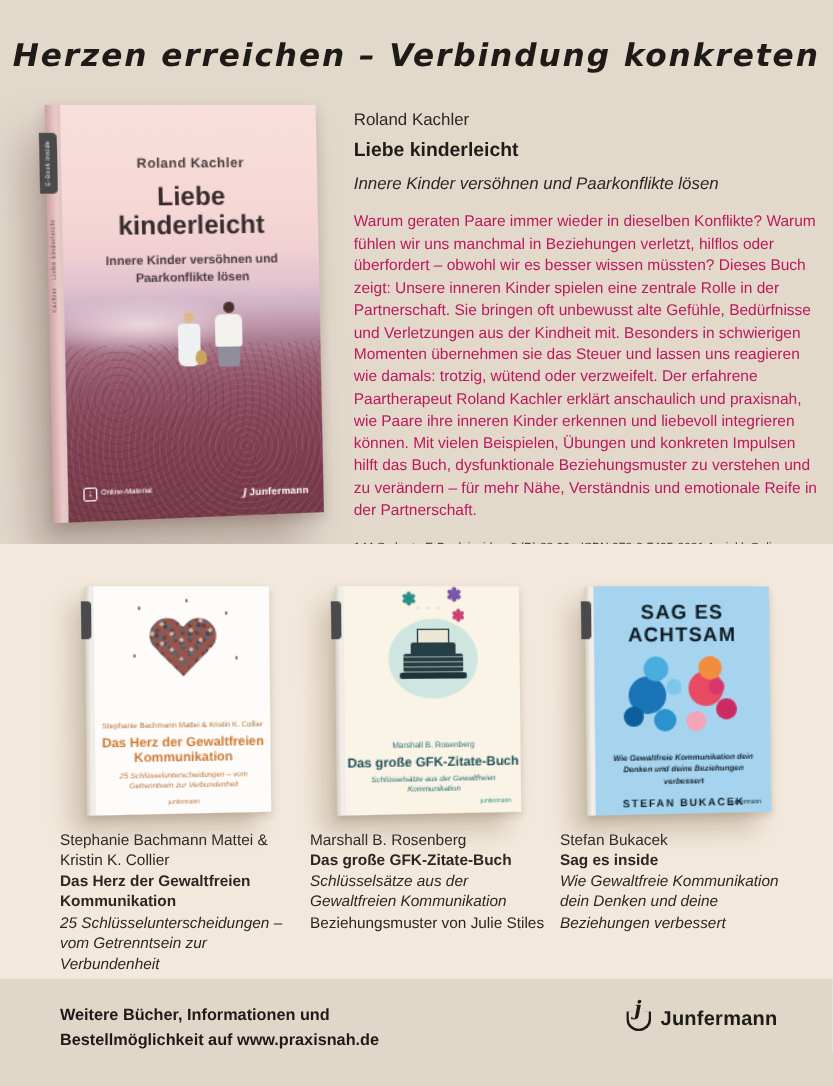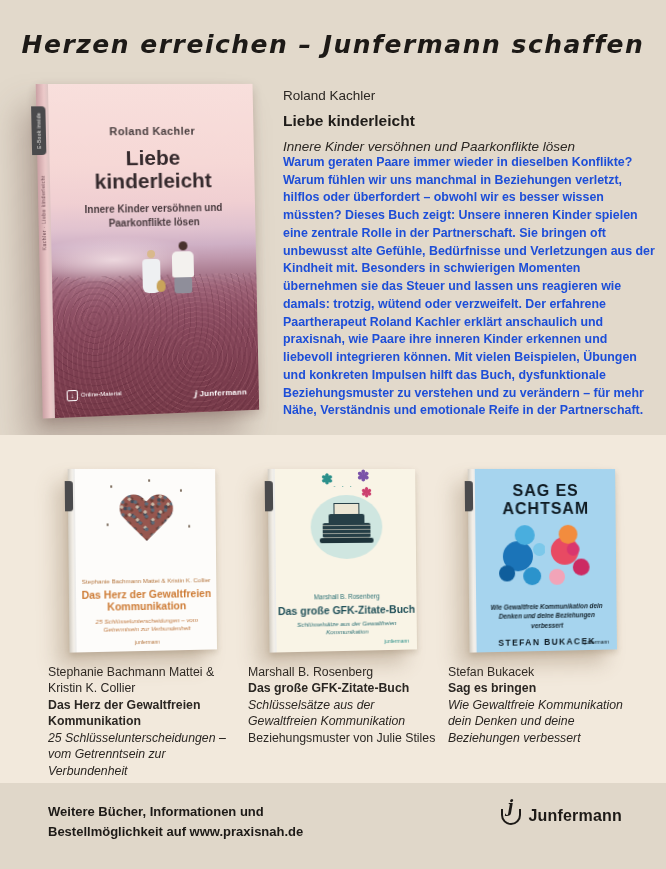--- a/index.html
+++ b/index.html
@@ -103,21 +103,21 @@
     position:absolute; right:12px; bottom:14px; z-index:2;
     font-size:8px; font-weight:700; color:#fff; letter-spacing:.3px;
   }
   .f-cover-publisher .jdot { font-family:"DejaVu Serif",serif; font-style:italic; margin-right:2px; }
 
   
   .featured-info { position:absolute; left:283px; top:88px; width:374px; }
   .f-author { font-size:13.5px; color:#2b2723; }
   .f-title { font-size:15.5px; font-weight:700; margin-top:9px; color:#1f1c19; }
   .f-subtitle { font-size:13.5px; font-style:italic; margin-top:9px; color:#2b2723; }
-  .f-desc { font-size:12.4px; line-height:1.43; color:#1d4ed8;font-weight:bold; }
+  .f-desc { font-size:12.4px; line-height:1.43; margin-top:15px; color:#be185d; }
   .f-details { font-size:9.6px; margin-top:16px; color:#3a342c; }
 
   
   .panel { position:absolute; left:0; top:435px; width:666px; height:348px; background:#f2e9dc; }
   .grid { display:flex; padding:20px 28px 0 48px; gap:10px; }
   .col { width:196px; }
   .book-wrap { height:196px; display:flex; align-items:flex-end; justify-content:center; }
   .mini-book {
     position:relative; width:148px; height:182px; background:#fff;
     box-shadow:-12px 14px 18px rgba(125,100,70,.30), 0 3px 6px rgba(125,100,70,.25);
@@ -215,21 +215,21 @@
     font-family:"DejaVu Serif",serif; font-style:italic; font-weight:700;
     font-size:16px; line-height:1; color:#1d1a17;
   }
   .jf-name { font-size:16px; font-weight:600; color:#1d1a17; letter-spacing:.2px; }
 </style>
 </head>
 <body>
 
 <div class="page">
 
-  <div class="page-title">Herzen erreichen – Junfermann schaffen</div>
+  <div class="page-title">Herzen erreichen – Verbindung konkreten</div>
 
   <div class="featured-cover-wrap">
     <div class="f-book">
       <div class="ebook-tab">
         <span>E-Book inside</span>
       </div>
       <div class="f-spine">
         <div class="f-spine-text">Kachler · Liebe kinderleicht</div>
       </div>
       <div class="f-cover">
@@ -353,21 +353,21 @@
                 <span class="gap"></span>
               </div>
               <div class="achtsam-subtitle">Wie Gewaltfreie Kommunikation dein Denken und deine Beziehungen verbessert</div>
               <div class="achtsam-author">STEFAN BUKACEK</div>
               <div class="achtsam-logo">junfermann</div>
             </div>
           </div>
         </div>
         <div class="info">
           <div class="b-author">Stefan Bukacek</div>
-          <div class="b-title">Sag es bringen</div>
+          <div class="b-title">Sag es inside</div>
           <div class="b-subtitle">Wie Gewaltfreie Kommunikation dein Denken und deine Beziehungen verbessert</div>
         </div>
       </div>
 
     </div>
   </div>
 
   <div class="footer">
     <div class="footer-text">
       <div>Weitere Bücher, Informationen und</div>

